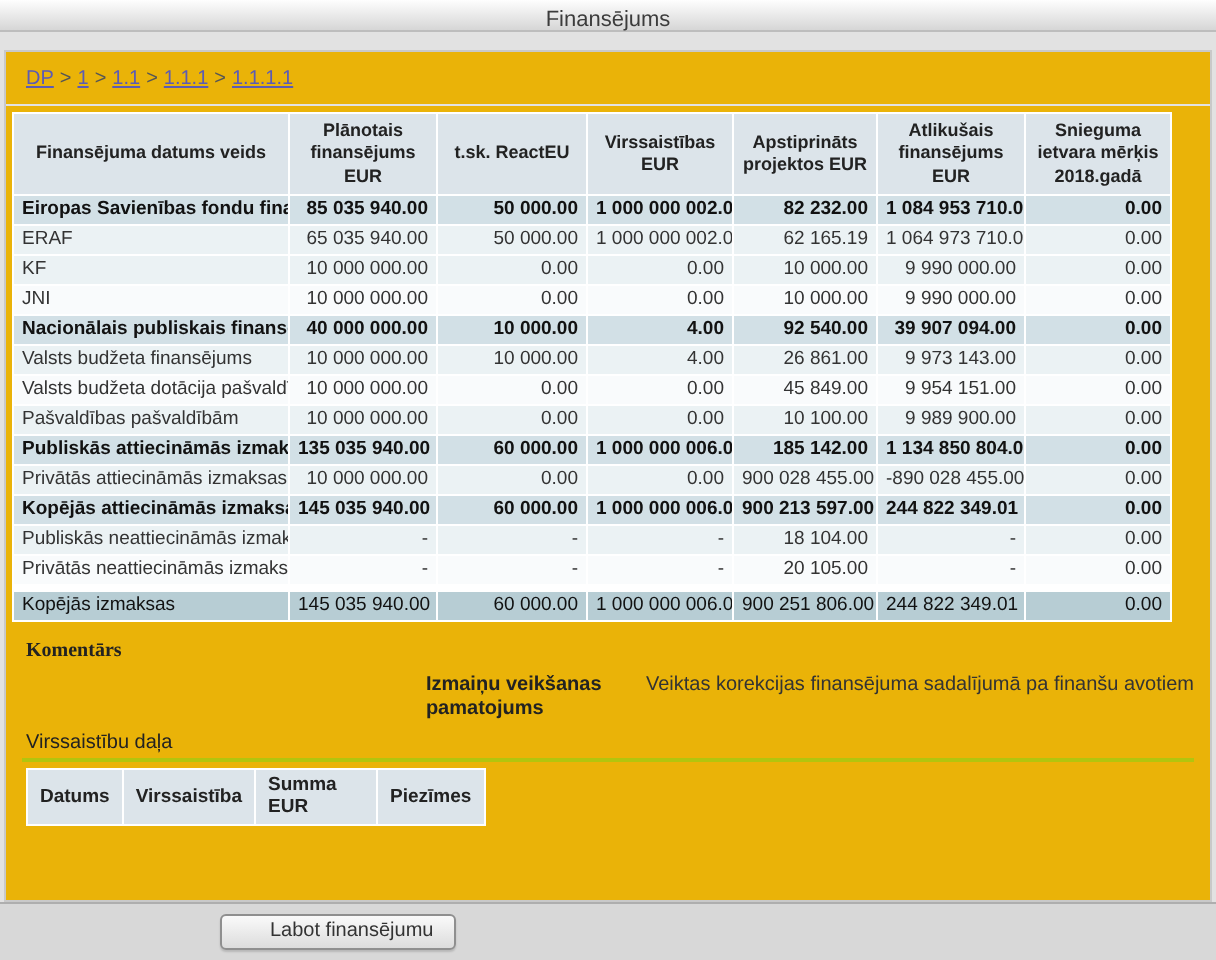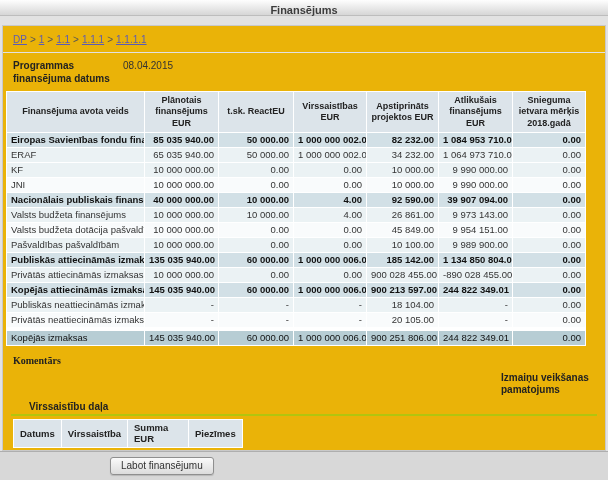--- a/index.html
+++ b/index.html
@@ -5,21 +5,21 @@
   * { box-sizing: border-box; }
   html,body { margin:0; padding:0; }
   body {
     width:608px; height:480px; overflow:hidden; position:relative;
     font-family:"Liberation Sans", sans-serif; font-size:10px; color:#333;
     background:#e2e2e2;
   }
   
   .titlebar {
     height:16px; line-height:20px; text-align:center;
-    font-weight:bold; font-size:11px; color:#3c3c3c;
+    font-weight:normal; font-size:11px; color:#3c3c3c;
     background:linear-gradient(#fefefe,#d6d6d6);
     border-bottom:1px solid #bdbdbd;
   }
   
   .panel {
     position:absolute; top:25px; left:2px; right:2px; bottom:29px;
     background:#eab308; border:1px solid #c9c9c9; overflow:hidden;
   }
   .breadcrumb {
     padding:8px 10px 7px 10px; border-bottom:1px solid #e2e2e2; font-size:10px;
@@ -45,68 +45,64 @@
   table.fin tr.group td { background:var(--group-row-bg,#d2e0e6); font-weight:bold; color:#111; }
   table.fin tr.total td { background:var(--total-row-bg,#b7cdd4); font-weight:normal; color:#111; border-top:3px solid #fff; }
   .c1{width:137px}.c2{width:73px}.c3{width:74px}.c4{width:72px}.c5{width:71px}.c6{width:73px}.c7{width:72px}
   
   .sect { margin:0 8px; }
   .lbl-b { font-weight:bold; color:#222;font-family:Liberation Serif, serif; }
   .comment-label { margin:9px 0 2px 2px; }
   .reason-row { display:flex; margin:6px 0 2px 2px;justify-content:flex-end; }
   .reason-row .flabel { width:96px; font-weight:bold; color:#222; line-height:1.25; }
   .reason-row .fvalue { margin-left:14px; line-height:1.25; }
-  .sect-title { font-weight:bold; color:#222; margin:4px 0 2px 18px; }
+  .sect-title { font-weight:normal; color:#222; margin:4px 0 2px 2px; }
   .green-hr { height:2px; background:var(--divider-green,#b2c50e); border:0; margin:2px 0 3px 0; }
   table.mini {
     border-collapse:separate; border-spacing:1px; background:#fff; margin:2px 0 2px 2px; font-size:9.5px;
   }
   table.mini th { background:var(--header-bg,#dfe6ec); font-weight:bold; padding:2.5px 6px; text-align:left; color:#222; }
   .m1{width:40px}.m2{width:56px}.m3{width:60px}.m4{width:50px}
   
   .footer {
     position:absolute; left:0; right:0; bottom:0; height:29px;
     background:#d8d8d8; border-top:1px solid #aeaeae;
   }
   .btn {
-    margin:5px 0 0 110px; padding:2px 10px 3px 10px; font-size:10px; color:#333;
+    margin:5px 0 0 110px; padding:2px 10px 3px 24px; font-size:10px; color:#333;
     font-family:"Liberation Sans", sans-serif;
     background:linear-gradient(#fafafa,#dcdcdc); border:1px solid #8f8f8f; border-radius:3px;
     box-shadow:0 1px 1px rgba(0,0,0,0.15); cursor:pointer;
   }
 </style>
 </head>
 <body>
 
 <div class="titlebar">Finansējums</div>
 
 <div class="panel">
 
   <div class="breadcrumb">
     <a>DP</a><span class="sep">&gt;</span><a>1</a><span class="sep">&gt;</span><a>1.1</a><span class="sep">&gt;</span><a>1.1.1</a><span class="sep">&gt;</span><a>1.1.1.1</a>
   </div>
 
-  <div class="fieldrow">
-    <div class="flabel">Programmas finansējuma datums</div>
-    <div class="fvalue">08.04.2015</div>
-  </div>
 
   <table class="fin">
     <colgroup>
       <col class="c1">
         <col class="c2">
         <col class="c3">
         <col class="c4">
         <col class="c5">
         <col class="c6">
         <col class="c7">
     </colgroup>
     <thead>
       <tr>
-        <th>Finansējuma avota veids</th>
+        <th>Finansējuma datums veids</th>
         <th>Plānotais finansējums EUR</th>
         <th>t.sk. ReactEU</th>
         <th>Virssaistības EUR</th>
         <th>Apstiprināts projektos EUR</th>
         <th>Atlikušais finansējums EUR</th>
         <th>Snieguma ietvara mērķis 2018.gadā</th>
       </tr>
     </thead>
     <tbody>
         <tr class="group">
@@ -116,21 +112,21 @@
           <td>1 000 000 002.01</td>
           <td>82 232.00</td>
           <td>1 084 953 710.01</td>
           <td>0.00</td>
         </tr>
         <tr class="light">
           <td class="lbl">ERAF</td>
           <td>65 035 940.00</td>
           <td>50 000.00</td>
           <td>1 000 000 002.01</td>
-          <td>34 232.00</td>
+          <td>62 165.19</td>
           <td>1 064 973 710.01</td>
           <td>0.00</td>
         </tr>
         <tr class="light">
           <td class="lbl">KF</td>
           <td>10 000 000.00</td>
           <td>0.00</td>
           <td>0.00</td>
           <td>10 000.00</td>
           <td>9 990 000.00</td>
@@ -143,21 +139,21 @@
           <td>0.00</td>
           <td>10 000.00</td>
           <td>9 990 000.00</td>
           <td>0.00</td>
         </tr>
         <tr class="group">
           <td class="lbl">Nacionālais publiskais finansējums</td>
           <td>40 000 000.00</td>
           <td>10 000.00</td>
           <td>4.00</td>
-          <td>92 590.00</td>
+          <td>92 540.00</td>
           <td>39 907 094.00</td>
           <td>0.00</td>
         </tr>
         <tr class="light">
           <td class="lbl">Valsts budžeta finansējums</td>
           <td>10 000 000.00</td>
           <td>10 000.00</td>
           <td>4.00</td>
           <td>26 861.00</td>
           <td>9 973 143.00</td>
@@ -236,20 +232,21 @@
           <td>0.00</td>
         </tr>
       </tbody>
   </table>
 
   <div class="sect">
     <div class="comment-label lbl-b">Komentārs</div>
 
     <div class="reason-row">
       <div class="flabel">Izmaiņu veikšanas pamatojums</div>
+      <div class="fvalue">Veiktas korekcijas finansējuma sadalījumā pa finanšu avotiem</div>
     </div>
 
     <div class="sect-title">Virssaistību daļa</div>
     <div class="green-hr"></div>
 
     <table class="mini">
       <colgroup>
           <col class="m1">
           <col class="m2">
           <col class="m3">

